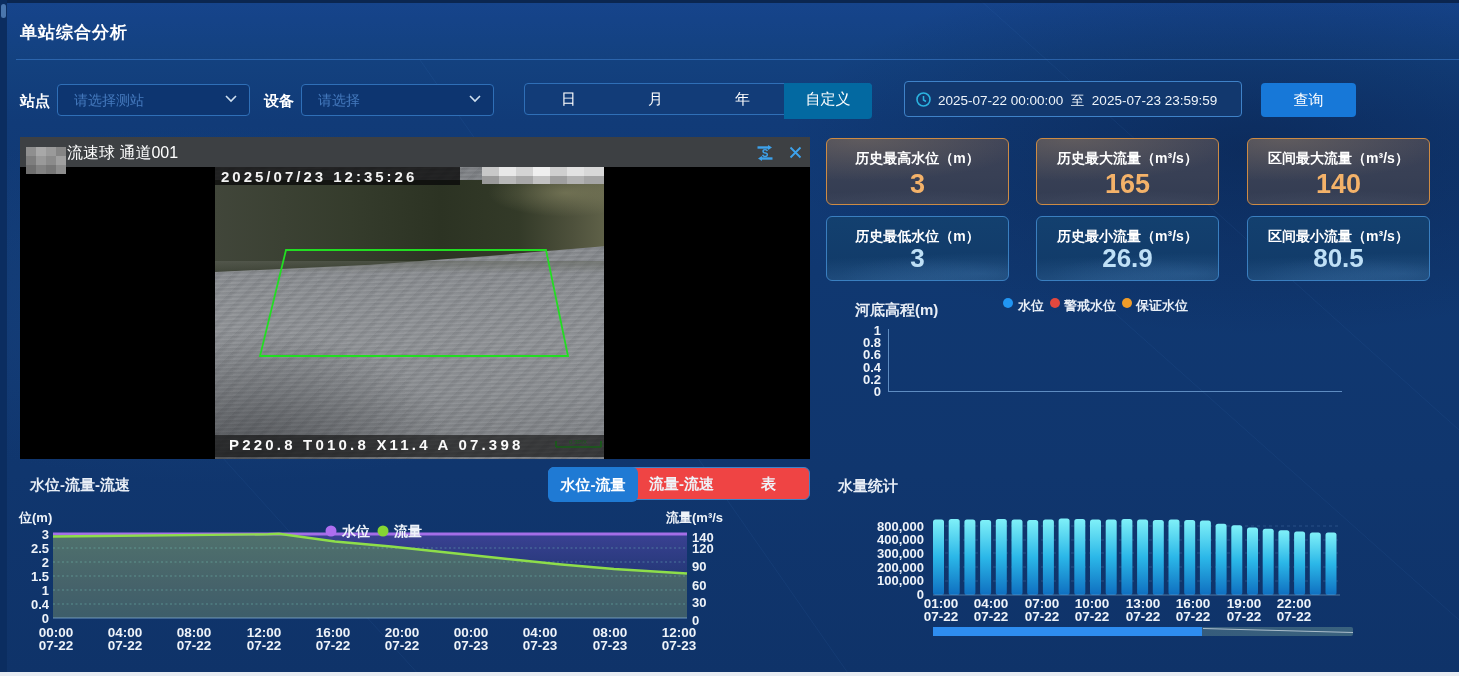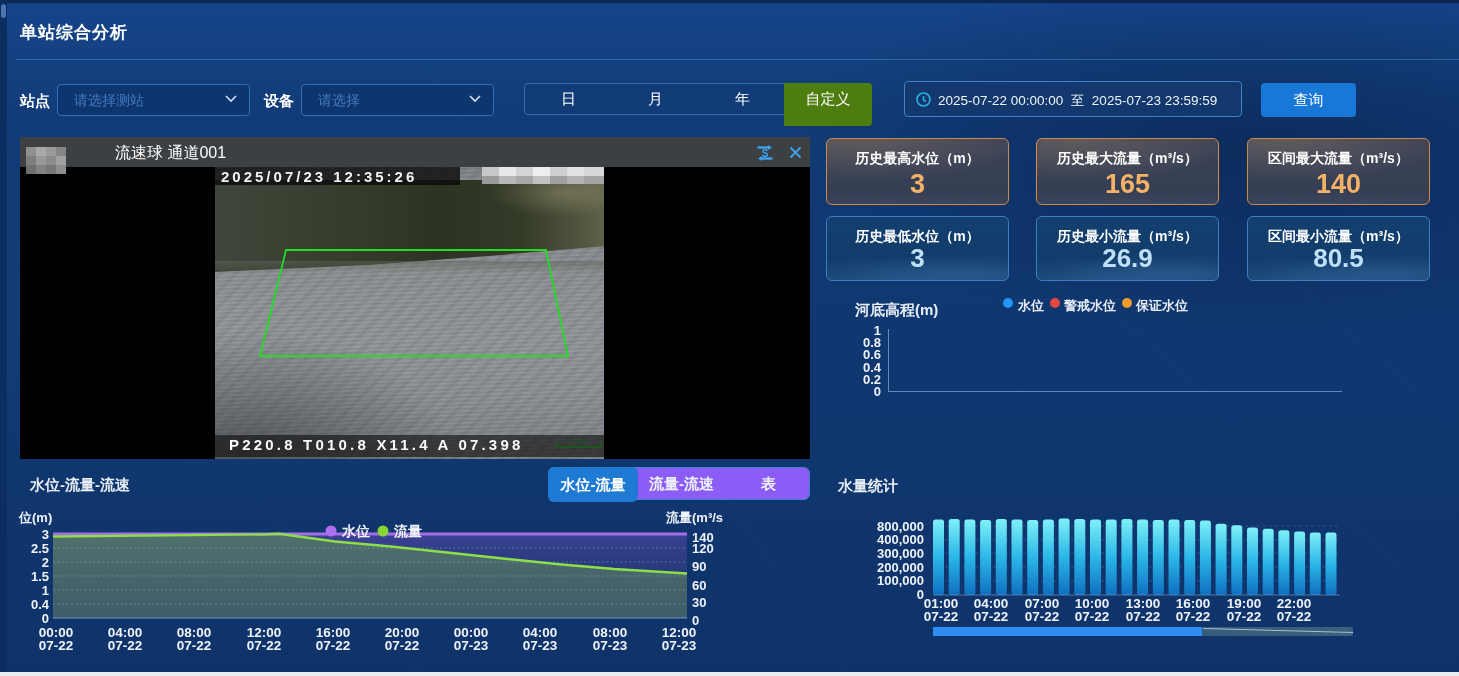--- a/index.html
+++ b/index.html
@@ -20,28 +20,28 @@
 
 #title { left:20px; top:21px; font-size:17px; font-weight:bold; letter-spacing:1px; }
 #hsep { left:16px; top:59px; width:1443px; height:1px; background:rgba(64,130,210,.55); }
 
 .flabel { font-size:15px; font-weight:bold; top:92px; }
 .select { top:84px; height:32px; border:1px solid #2f6fb7; border-radius:4px; background:#0d3570; }
 .select .ph { position:absolute; left:16px; top:7px; font-size:14px; color:#4479bd; }
 .select svg { position:absolute; right:12px; top:10px; }
 #seg { left:524px; top:83px; width:348px; height:32px; border:1px solid #2f6fb7; border-radius:4px; background:#123c78; }
 .segitem { position:absolute; top:0; height:30px; line-height:30px; text-align:center; font-size:15px; color:#fff; }
-#segactive { position:absolute; right:-1px; top:-1px; width:88px; height:43px; background:#4d7c0f; border-radius:0 4px 4px 0; text-align:center; line-height:32px; font-size:15px; color:#fff; }
+#segactive { position:absolute; right:-1px; top:-1px; width:88px; height:36px; background:#0369a1; border-radius:0 4px 4px 0; text-align:center; line-height:32px; font-size:15px; color:#fff; }
 #dateinput { left:904px; top:81px; width:338px; height:36px; border:1px solid #3f82c8; border-radius:4px; background:#12386e; }
 #dateinput .txt { position:absolute; left:33px; top:10px; font-size:13.5px; color:#eef4fa; white-space:nowrap; }
 #querybtn { left:1261px; top:83px; width:95px; height:34px; background:#1778d8; border-radius:4px; text-align:center; line-height:34px; font-size:15px; color:#fff; }
 
 #vpanel { left:20px; top:137px; width:790px; height:322px; background:#000; }
 #vhead { position:absolute; left:0; top:0; width:100%; height:30px; background:#3d4043; }
-#vtitle { position:absolute; left:47px; top:6px; font-size:16px; color:#fff;margin-left:48px; }
+#vtitle { position:absolute; left:47px; top:6px; font-size:16px; color:#fff; }
 #vmosaic { position:absolute; left:6px; top:10px; width:38px; height:26px; }
 #vmosaic div { position:absolute; width:10px; height:9px; }
 .vicon { position:absolute; top:8px; }
 #video { position:absolute; left:195px; top:30px; width:389px; height:292px; overflow:hidden;
   background:
    radial-gradient(320px 200px at 8% 100%, rgba(30,32,36,.45), rgba(30,32,36,0) 65%),
    repeating-linear-gradient(178deg, rgba(255,255,255,.05) 0px, rgba(255,255,255,.05) 1px, rgba(0,0,0,.05) 2px, rgba(0,0,0,0) 4px),
    repeating-linear-gradient(135deg, rgba(60,62,66,.08) 0px, rgba(60,62,66,.08) 3px, rgba(255,255,255,.03) 6px, rgba(0,0,0,0) 11px),
    linear-gradient(180deg, #7e8185 0%, #86898d 25%, #8d9094 45%, #8f9296 60%, #8a8d91 78%, #808387 92%, #7a7d81 100%); }
 #vts { position:absolute; left:0; top:0; width:63%; height:18px; background:rgba(10,10,10,.8); }
@@ -69,21 +69,21 @@
 .crow2 .vl { color:#bfe0f6; font-size:26px; margin-top:-3px; }
 
 #htitle { left:855px; top:301px; font-size:15px; font-weight:bold; color:#e8eef6; }
 .legdot { width:10px; height:10px; border-radius:50%; }
 .legtxt { font-size:13px; font-weight:bold; color:#e8eef6; }
 #haxis-v { left:888px; top:329px; width:1px; height:62px; background:rgba(120,170,220,.75); }
 #haxis-h { left:888px; top:391px; width:454px; height:1px; background:rgba(120,170,220,.75); }
 .hy { position:absolute; width:30px; text-align:right; font-size:13px; font-weight:bold; color:#eef3f9; }
 
 #bl-title { left:30px; top:476px; font-size:15px; font-weight:bold; color:#e8eef6;text-align:right; }
-#tabs { left:548px; top:467px; width:262px; height:33px; border:1px solid #3f82c8; border-radius:6px; background:#8b5cf6; }
+#tabs { left:548px; top:467px; width:262px; height:33px; border:1px solid #3f82c8; border-radius:6px; background:#ef4444; }
 #tabactive { position:absolute; left:-1px; top:-1px; width:90px; height:35px; background:#1f7ad4; border-radius:6px; text-align:center; line-height:35px; font-size:15px; font-weight:bold; }
 .tabtxt { position:absolute; top:7px; font-size:15px; font-weight:bold; color:#eef3f9; }
 .axname { position:absolute; font-size:13px; font-weight:bold; color:#eef3f9; }
 .ylab { position:absolute; text-align:right; font-size:13px; font-weight:bold; color:#eef3f9; }
 .xlab { position:absolute; width:60px; text-align:center; font-size:13.5px; font-weight:bold; color:#eef3f9; line-height:13px; }
 
 #br-title { left:838px; top:477px; font-size:15px; font-weight:bold; color:#e8eef6; }
 #slider { left:933px; top:627px; width:420px; height:9px; background:linear-gradient(90deg,#47688090 0%, #3a627e 100%); border-radius:2px; }
 #sliderfill { position:absolute; left:0; top:0; width:269px; height:9px; background:#2e8df0; }
 #botstrip { left:0; top:672px; width:1459px; height:4px; background:#e9edf2; }

